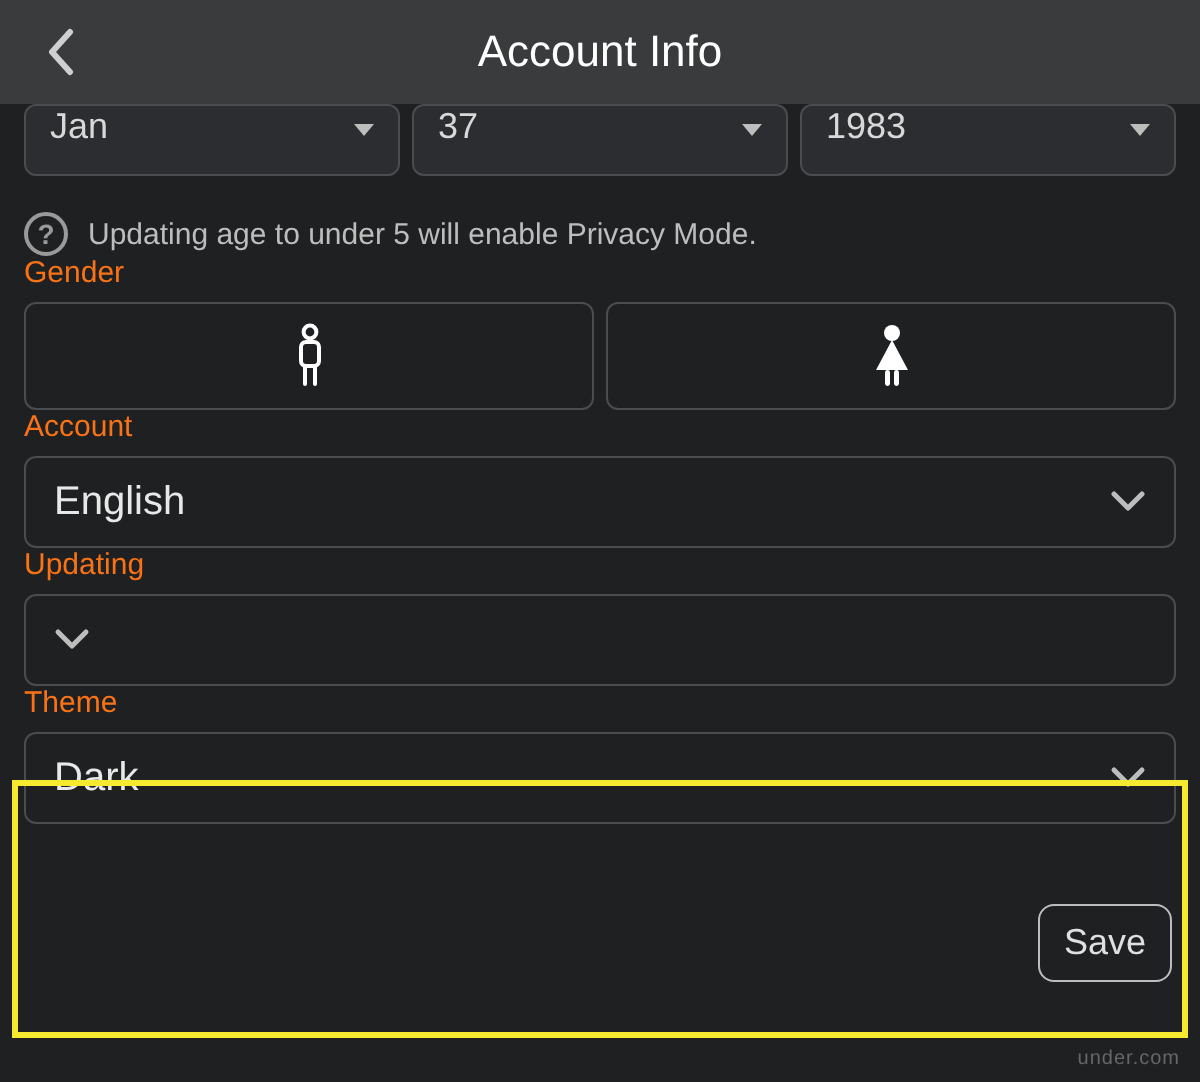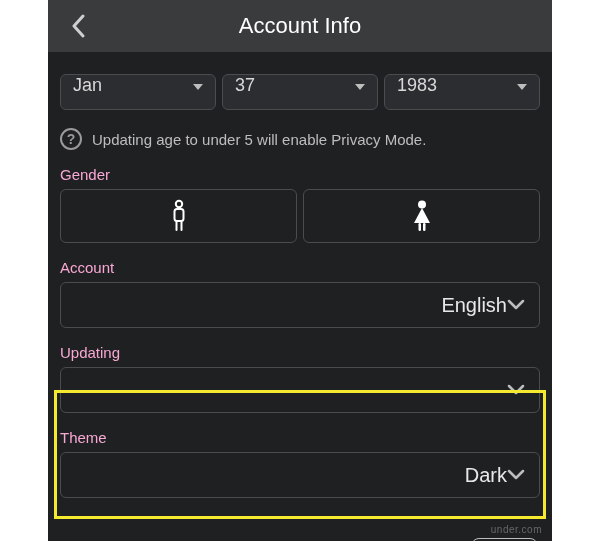--- a/index.html
+++ b/index.html
@@ -4,21 +4,21 @@
   <style>
     * { box-sizing: border-box; margin: 0; padding: 0; }
     body {
       background: #ffffff;
       display: flex;
       justify-content: center;
       align-items: flex-start;
       font-family: -apple-system, BlinkMacSystemFont, "Helvetica Neue", Arial, sans-serif;
     }
     .screen {
-      width: 504px;
+      width: 600px;
       height: 541px;
       background: #1f2022;
       color: #bdbdbd;
       position: relative;
       overflow: hidden;
     }
     .header {
       height: 52px;
       background: #393b3d;
       display: flex;
@@ -42,21 +42,21 @@
       color: #ffffff;
       font-size: 22px;
       font-weight: 400;
     }
     .content {
       padding: 0 12px;
     }
     .date-row {
       display: flex;
       gap: 6px;
-      margin-top: 22px;
+      margin-top: 0;
       text-align: center;
     }
     .date-sel {
       flex: 1;
       height: 36px;
       background: #2c2d30;
       border: 1px solid #4a4c4e;
       border-radius: 6px;
       display: flex;
       align-items: center;
@@ -86,22 +86,22 @@
       width: 22px; height: 22px;
       border: 2px solid #9a9a9a;
       border-radius: 50%;
       display: flex; align-items: center; justify-content: center;
       color: #9a9a9a;
       font-size: 14px;
       font-weight: 600;
     }
     .label {
       font-size: 15px;
-      color: #f9a8d4;
-      margin-top: 16px;
+      color: #f97316;
+      margin-top: 0;
       margin-bottom: 6px;
     }
     .gender-row {
       display: flex;
       gap: 6px;
     }
     .gender-btn {
       flex: 1;
       height: 54px;
       border: 1px solid #4a4c4e;
@@ -110,21 +110,21 @@
       align-items: center;
       justify-content: center;
       cursor: pointer;
     }
     .select {
       height: 46px;
       border: 1px solid #4a4c4e;
       border-radius: 6px;
       display: flex;
       align-items: center;
-      justify-content: flex-end;
+      justify-content: space-between;
       padding: 0 14px;
       color: #e8e8e8;
       font-size: 20px;
       cursor: pointer;
     }
     .chev-down svg { display: block; }
     .highlight-box {
       position: absolute;
       left: 6px;
       right: 6px;

